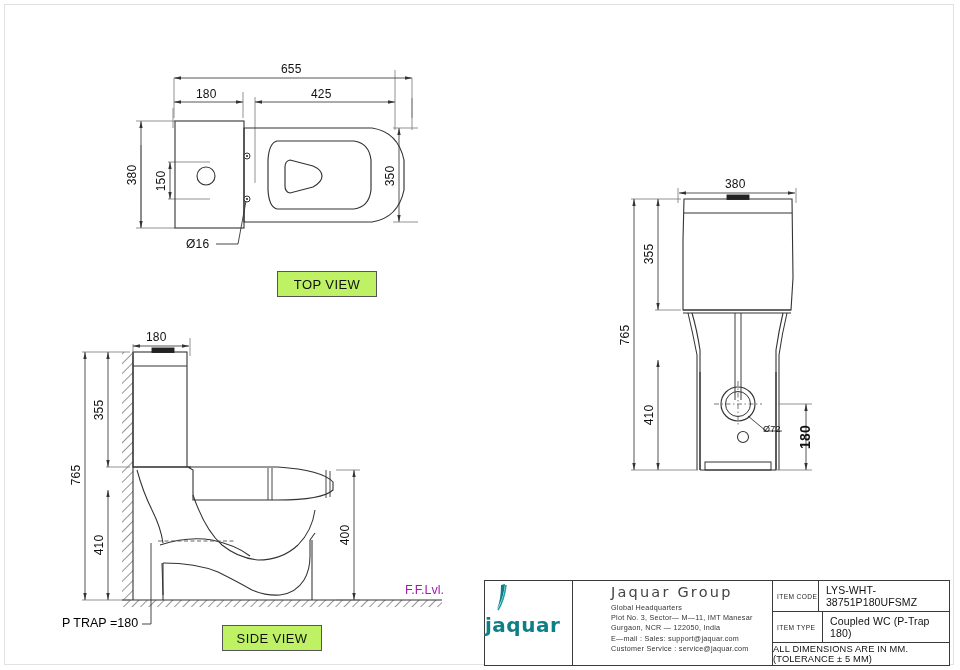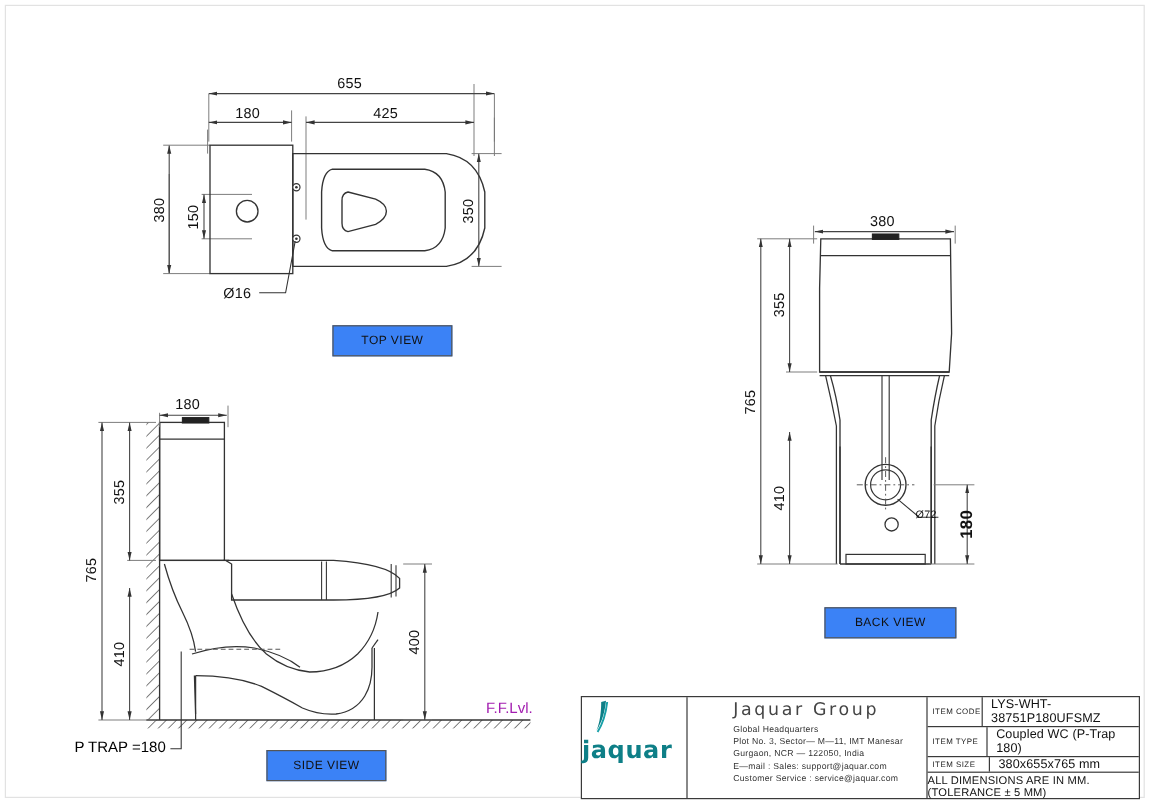--- a/index.html
+++ b/index.html
@@ -13,22 +13,22 @@
   #sheet svg{position:absolute;top:0;left:0;}
 
   
   .dim{
     position:absolute;font-family:"Liberation Sans",sans-serif;
     font-size:12px;color:#111;white-space:nowrap;letter-spacing:.2px;
   }
   .dim.tiny{font-size:9px;}
   .vert{transform-origin:50% 50%;transform:rotate(-90deg);}
   .viewlabel{
-    position:absolute;border:1.4px solid #555;background:#3b82f6;
-    font-size:10px;letter-spacing:.4px;color:#111;
+    position:absolute;border:1.4px solid #555;background:#bef264;
+    font-size:13px;letter-spacing:.4px;color:#111;
     display:flex;align-items:center;justify-content:center;
   }
   .ffl{position:absolute;font-size:12.5px;color:#a21caf;}
   .ptrap{position:absolute;font-size:12.5px;color:#000000;white-space:nowrap;}
 
   
   #titleblock{
     position:absolute;left:484px;top:580px;width:466px;height:86px;
     border:1.4px solid #3a3a3a;background:#fff;box-sizing:border-box;
     display:flex;
@@ -264,21 +264,20 @@
   <div class="ffl" style="left:405px;top:583px;">F.F.Lvl.</div>
   <div class="ptrap" style="left:62px;top:616px;">P TRAP =180</div>
   <div class="viewlabel" style="left:222px;top:625px;width:98px;height:24px;">SIDE VIEW</div>
 
   <div class="dim" style="left:725px;top:177px;">380</div>
   <div class="dim vert" style="left:639px;top:247px;">355</div>
   <div class="dim vert" style="left:615px;top:328px;">765</div>
   <div class="dim vert" style="left:639px;top:408px;">410</div>
   <div class="dim vert" style="left:793px;top:429px;font-size:14px;font-weight:600;">180</div>
   <div class="dim tiny" style="left:763px;top:424px;">Ø72</div>
-  <div class="viewlabel" style="left:687px;top:506px;width:108px;height:24px;">BACK VIEW</div>
 
   <div id="titleblock">
 
     <div id="tb-logo">
       <svg width="34" height="34" viewBox="0 0 34 34">
         <path d="M20,3 C19,12 17,20 12,28 C15,21 16,12 16,4 Z" fill="#0e7f87"></path>
         <path d="M21,4 C20,13 18,21 13,29" stroke="#18a0a8" stroke-width="1.6" fill="none"></path>
       </svg>
       <div class="logo-word">jaquar</div>
     </div>
@@ -294,22 +293,18 @@
 
     <div id="tb-items">
       <div class="item-row">
         <div class="item-key">ITEM CODE</div>
         <div class="item-val">LYS-WHT-38751P180UFSMZ</div>
       </div>
       <div class="item-row">
         <div class="item-key">ITEM TYPE</div>
         <div class="item-val">Coupled WC (P-Trap 180)</div>
       </div>
-      <div class="item-row">
-        <div class="item-key">ITEM SIZE</div>
-        <div class="item-val">380x655x765 mm</div>
-      </div>
       <div class="note-row">ALL DIMENSIONS ARE IN MM. (TOLERANCE ± 5 MM)</div>
     </div>
 
   </div>
 
 </div>
 
 </body></html>

